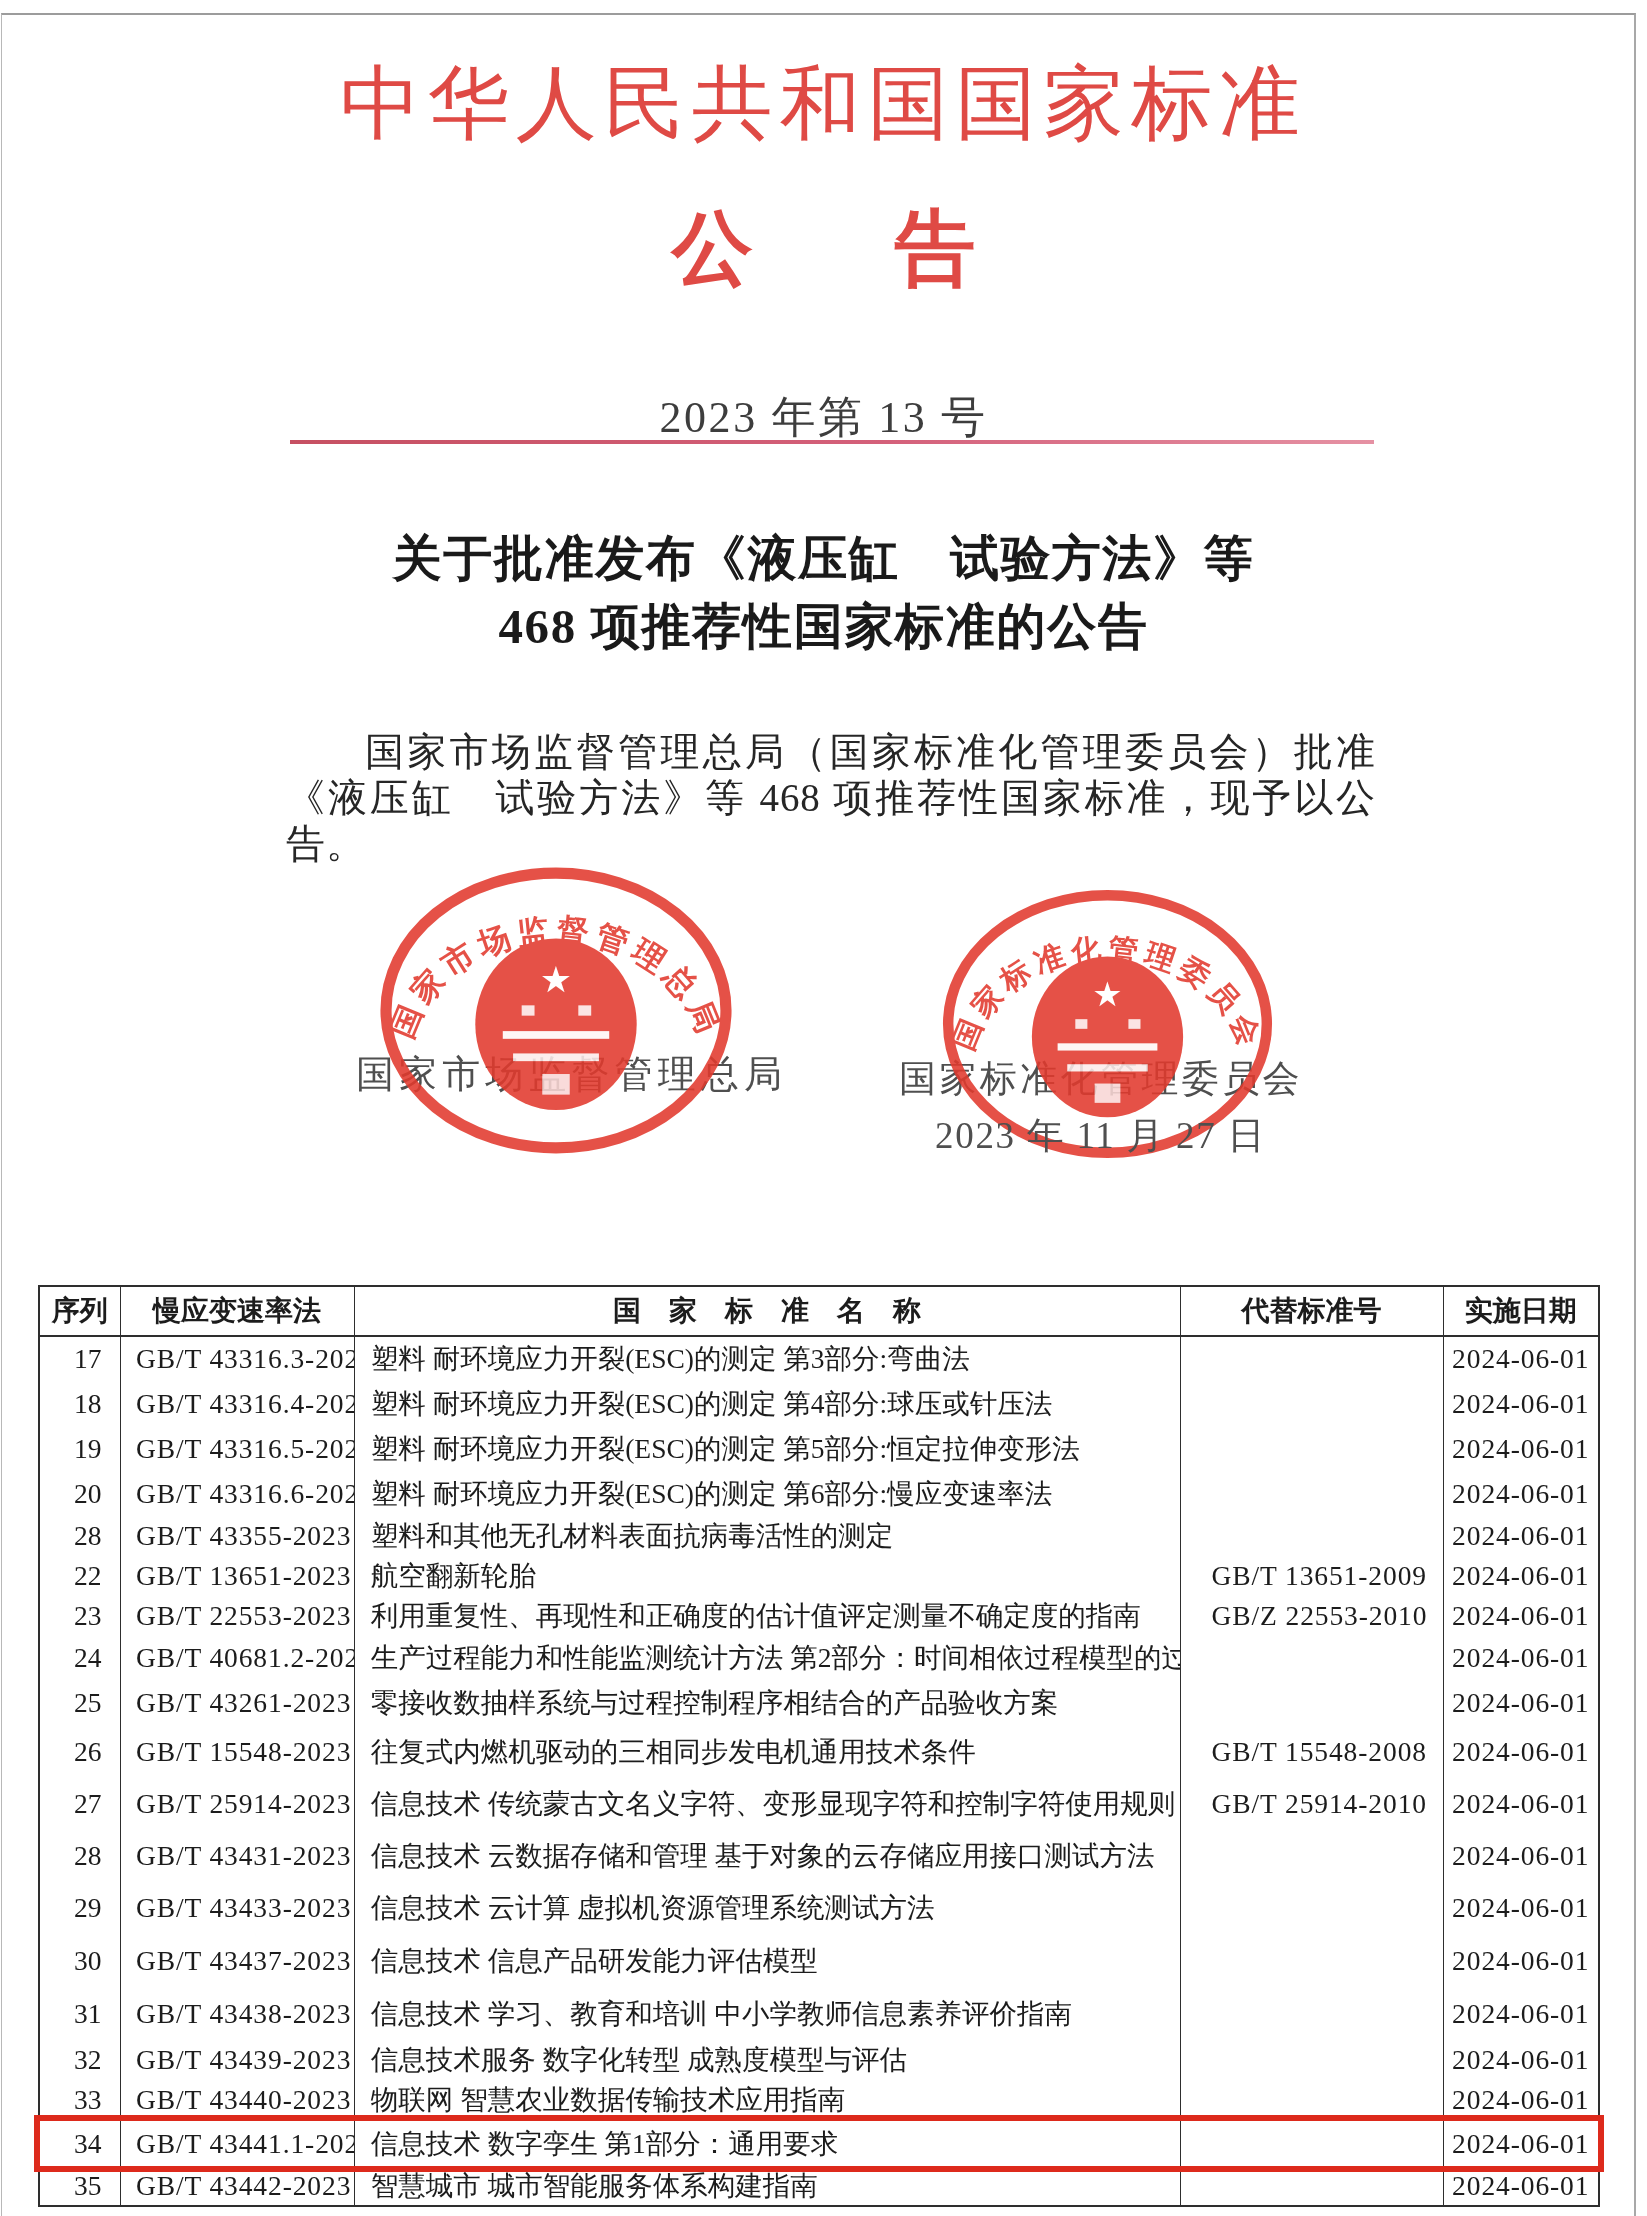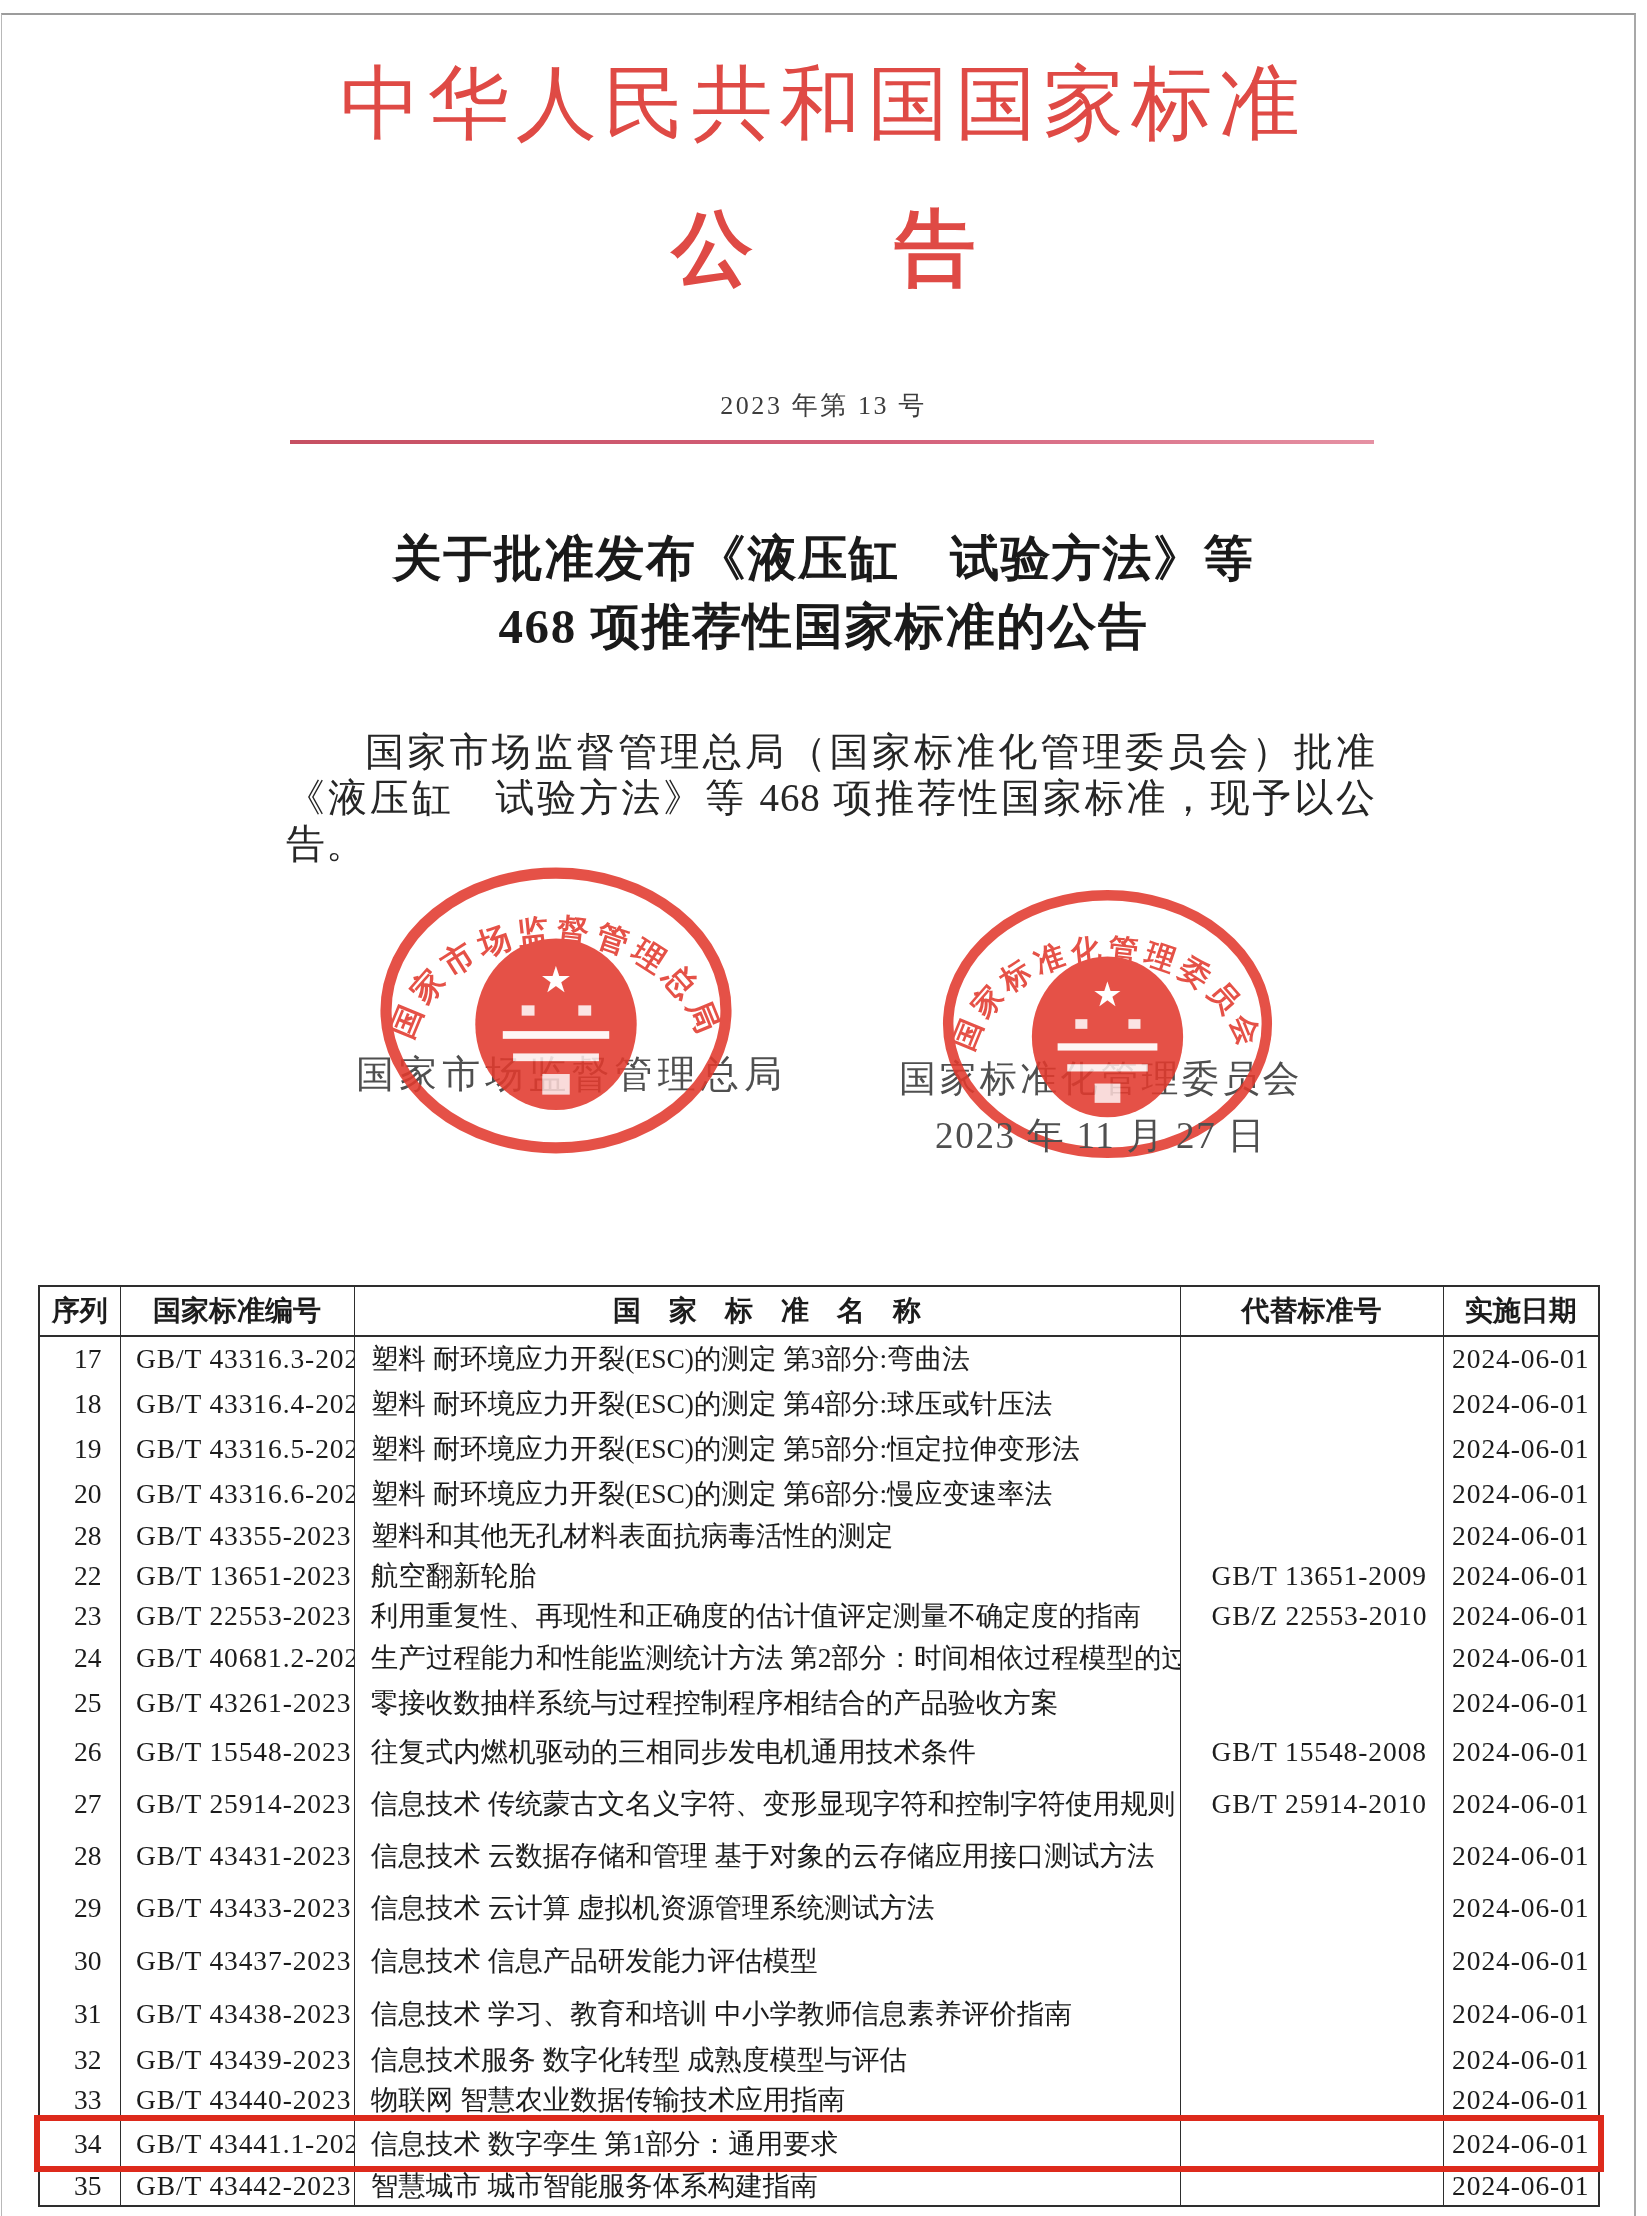--- a/index.html
+++ b/index.html
@@ -38,21 +38,21 @@
     position:absolute;top:195px;left:0;width:100%;
     text-align:center;
     font-size:81px;font-weight:bold;
     letter-spacing:1.75em;padding-left:1.75em;
     color:var(--title-red);
     white-space:nowrap;
   }
   .issue-no{
     position:absolute;top:388px;left:0;width:100%;
     text-align:center;
-    font-size:26px;color:#3d3d3d;letter-spacing:2.6px;
+    font-size:44px;color:#3d3d3d;letter-spacing:2.6px;
   }
   .divider{
     position:absolute;top:440px;left:290px;width:1084px;height:4.3px;
     background:linear-gradient(90deg,#c65062,var(--pink) 55%,#e591a3);
   }
   .notice-heading{
     position:absolute;top:525px;left:0;width:100%;
     text-align:center;
     font-size:49px;font-weight:bold;color:#1a1a1a;
     line-height:68px;letter-spacing:1.7px;
@@ -171,21 +171,21 @@
       <colgroup>
         <col style="width:81px">
           <col style="width:234px">
           <col style="width:826px">
         <col style="width:263px">
           <col style="width:156px">
       </colgroup>
       <thead>
         <tr>
           <th>序列</th>
-          <th>国家标准编号</th>
+          <th>慢应变速率法</th>
           <th>国　家　标　准　名　称</th>
           <th>代替标准号</th>
           <th>实施日期</th>
         </tr>
       </thead>
       <tbody>
           <tr>
             <td class="c-serial">17</td>
             <td class="c-stdno">GB/T 43316.3-2023</td>
             <td class="c-name">塑料 耐环境应力开裂(ESC)的测定 第3部分:弯曲法</td>

